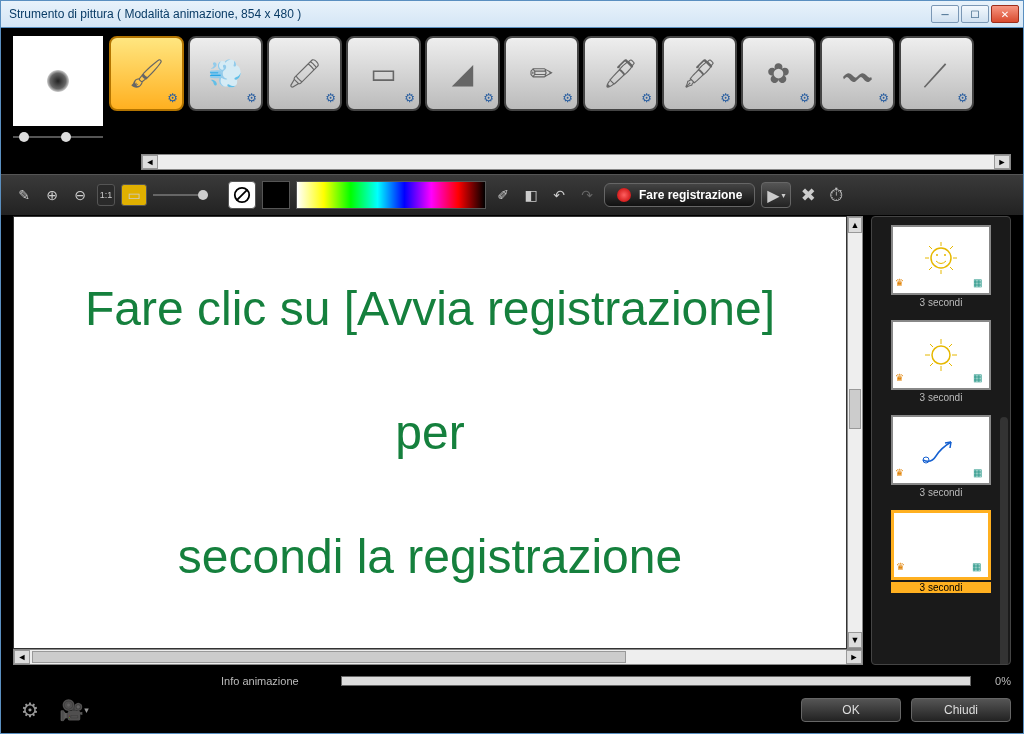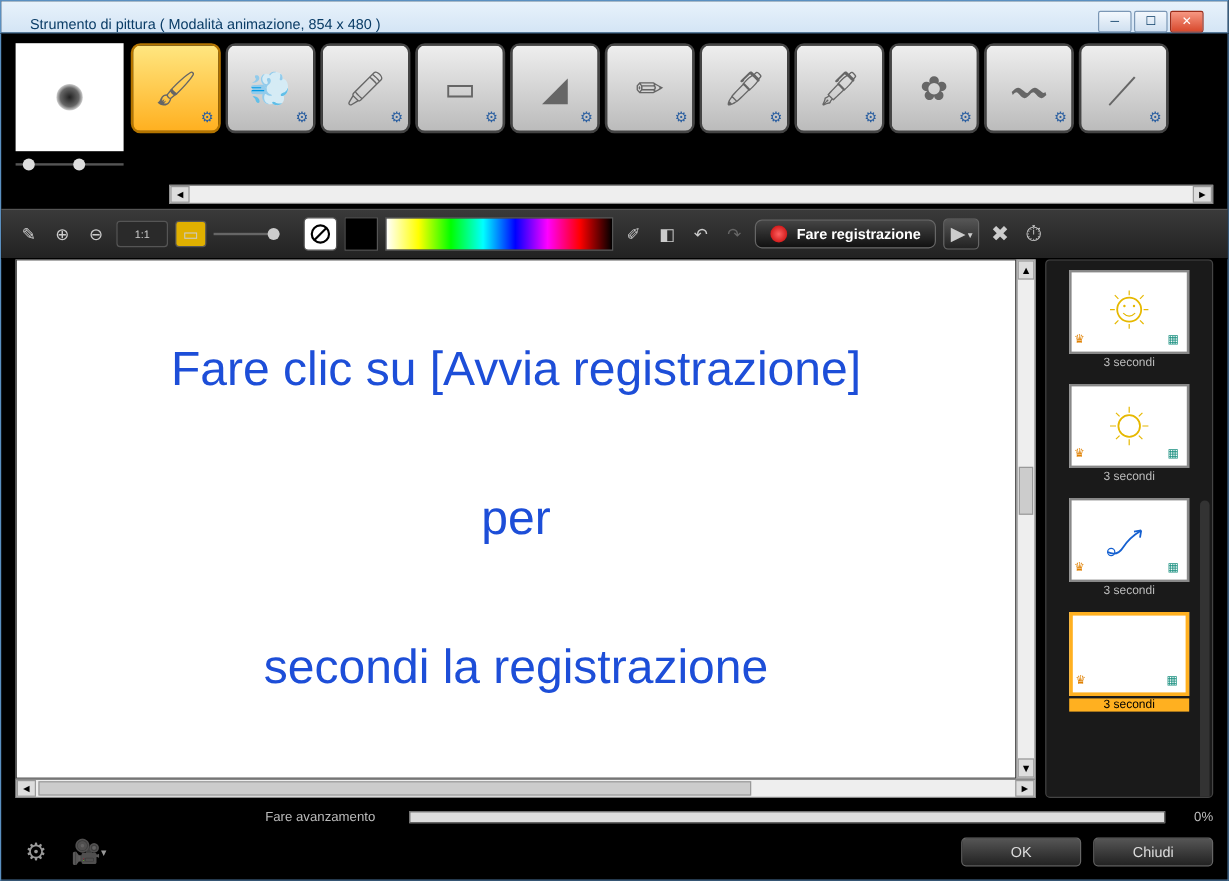--- a/index.html
+++ b/index.html
@@ -1,19 +1,19 @@
 <!DOCTYPE html>
 <html><head>
 <meta charset="utf-8">
 <style>
 * { margin:0; padding:0; box-sizing:border-box; font-family:"Segoe UI",Tahoma,sans-serif; }
 body { background:#000; width:1024px; height:734px; overflow:hidden; }
 
 
-.titlebar { height:28px; background:linear-gradient(#e8f2fb,#d4e5f5); border:1px solid #5a8fc0; display:flex; align-items:flex-end; padding:0 20px; color:#0a3c66; font-size:12px; }
+.titlebar { height:28px; background:linear-gradient(#e8f2fb,#d4e5f5); border:1px solid #5a8fc0; display:flex; align-items:center; padding:0 4px; color:#0a3c66; font-size:12px; }
 .titlebar .title { flex:1; padding-left:4px; }
 .titlebar .win-btns { display:flex; gap:2px; }
 .titlebar .win-btn { width:28px; height:18px; border:1px solid #7b97b5; background:linear-gradient(#f3f8fd,#d0e0f0); border-radius:2px; display:flex; align-items:center; justify-content:center; font-size:10px; cursor:pointer; }
 .titlebar .win-btn.close { background:linear-gradient(#f79782,#d84a2e); border-color:#9c2d1a; color:#fff; }
 
 
 .app-body { background:#000; height:706px; display:flex; flex-direction:column; border:1px solid #5a8fc0; border-top:none; }
 
 
 .brush-row { display:flex; padding:8px 12px 4px 12px; gap:6px; align-items:flex-start; }
@@ -43,21 +43,21 @@
 .slider-sm .track{height:2px;background:#666;margin-top:6px;}
 .slider-sm .knob{width:10px;height:10px;background:#ccc;border-radius:50%;position:absolute;top:2px;right:0;}
 .rec-btn { display:flex; align-items:center; gap:8px; background:linear-gradient(#444,#111); border:1px solid #666; border-radius:6px; padding:4px 12px; color:#fff; font-size:12px; cursor:pointer; font-weight:bold;}
 .rec-btn .dot{width:14px;height:14px;background:radial-gradient(circle,#ff6060,#c00000);border-radius:50%;}
 .play-btn { width:30px; height:26px; background:linear-gradient(#555,#222); border:1px solid #666; border-radius:4px; display:flex; align-items:center; justify-content:center; color:#ccc; cursor:pointer;}
 
 
 .mid { flex:1; display:flex; padding:0 12px 6px 12px; gap:8px; overflow:hidden;}
 .canvas-wrap { flex:1; display:flex; flex-direction:column; background:#000; }
 .canvas-area { flex:1; display:flex; }
-.canvas { flex:1; background:#fff; display:flex; flex-direction:column; align-items:center; justify-content:space-around; color:#1d4ed8; font-size:40px; font-family:Arial,sans-serif; border:1px solid #333; padding:30px 10px;}
+.canvas { flex:1; background:#fff; display:flex; flex-direction:column; align-items:center; justify-content:space-around; color:#15803d; font-size:48px; font-family:Arial,sans-serif; border:1px solid #333; padding:30px 10px;}
 .canvas .line{white-space:nowrap;}
 .vscroll { width:16px; background:#eee; border:1px solid #888; position:relative; }
 .vscroll .arrow{height:16px;width:14px;background:#ddd;border:1px solid #999;display:flex;align-items:center;justify-content:center;font-size:9px;position:absolute;left:0;cursor:pointer;}
 .vscroll .arrow.up{top:0;} .vscroll .arrow.down{bottom:0;}
 .vscroll .thumb{position:absolute;left:1px;width:12px;background:#ccc;border:1px solid #999;top:40%;height:40px;}
 .hscroll { height:16px; background:#eee; border:1px solid #888; position:relative; }
 .hscroll .arrow{width:16px;height:14px;background:#ddd;border:1px solid #999;display:flex;align-items:center;justify-content:center;font-size:9px;position:absolute;top:0;cursor:pointer;}
 .hscroll .arrow.l{left:0;} .hscroll .arrow.r{right:0;}
 .hscroll .thumb{position:absolute;top:1px;height:12px;background:#ccc;border:1px solid #999;left:18px;width:70%;}
 
@@ -161,21 +161,21 @@
   </div>
   <div class="brush-scrollbar">
     <div class="arrow left">◄</div>
     <div class="arrow right">►</div>
   </div>
 
   <div class="toolbar">
     <div class="tbtn">✎</div>
     <div class="tbtn">⊕</div>
     <div class="tbtn">⊖</div>
-    <div class="tbtn box" style="font-size:9px;width:43px;">1:1</div>
+    <div class="tbtn box" style="font-size:9px;width:18px;">1:1</div>
     <div class="tbtn box" style="background:#e0b000;width:26px;">▭</div>
     <div class="slider-sm">
         <div class="track"></div>
         <div class="knob"></div>
       </div>
     <div style="width:8px"></div>
     <div class="no-color">
       <svg viewBox="0 0 20 20">
           <circle cx="10" cy="10" r="8" fill="none" stroke="#000" stroke-width="2"></circle>
           <line x1="4" y1="16" x2="16" y2="4" stroke="#000" stroke-width="2"></line>
@@ -278,21 +278,21 @@
             <span class="frame-badge crown">♛</span>
             <span class="frame-badge film">▦</span>
           </div>
           <div class="frame-cap">3 secondi</div>
         </div>
         <div class="frames-scroll"></div>
       </div>
   </div>
 
   <div class="progress-row">
-    <div class="progress-label">Fare avanzamento</div>
+    <div class="progress-label">Info animazione</div>
     <div class="progress-track"></div>
     <div class="progress-pct">0%</div>
   </div>
 
   <div class="bottombar">
     <div class="bicon">⚙</div>
     <div class="bicon">🎥<span style="font-size:9px;">▾</span></div>
     <div class="bottom-spacer"></div>
     <button class="dlg-btn">OK</button>
     <button class="dlg-btn">Chiudi</button>

